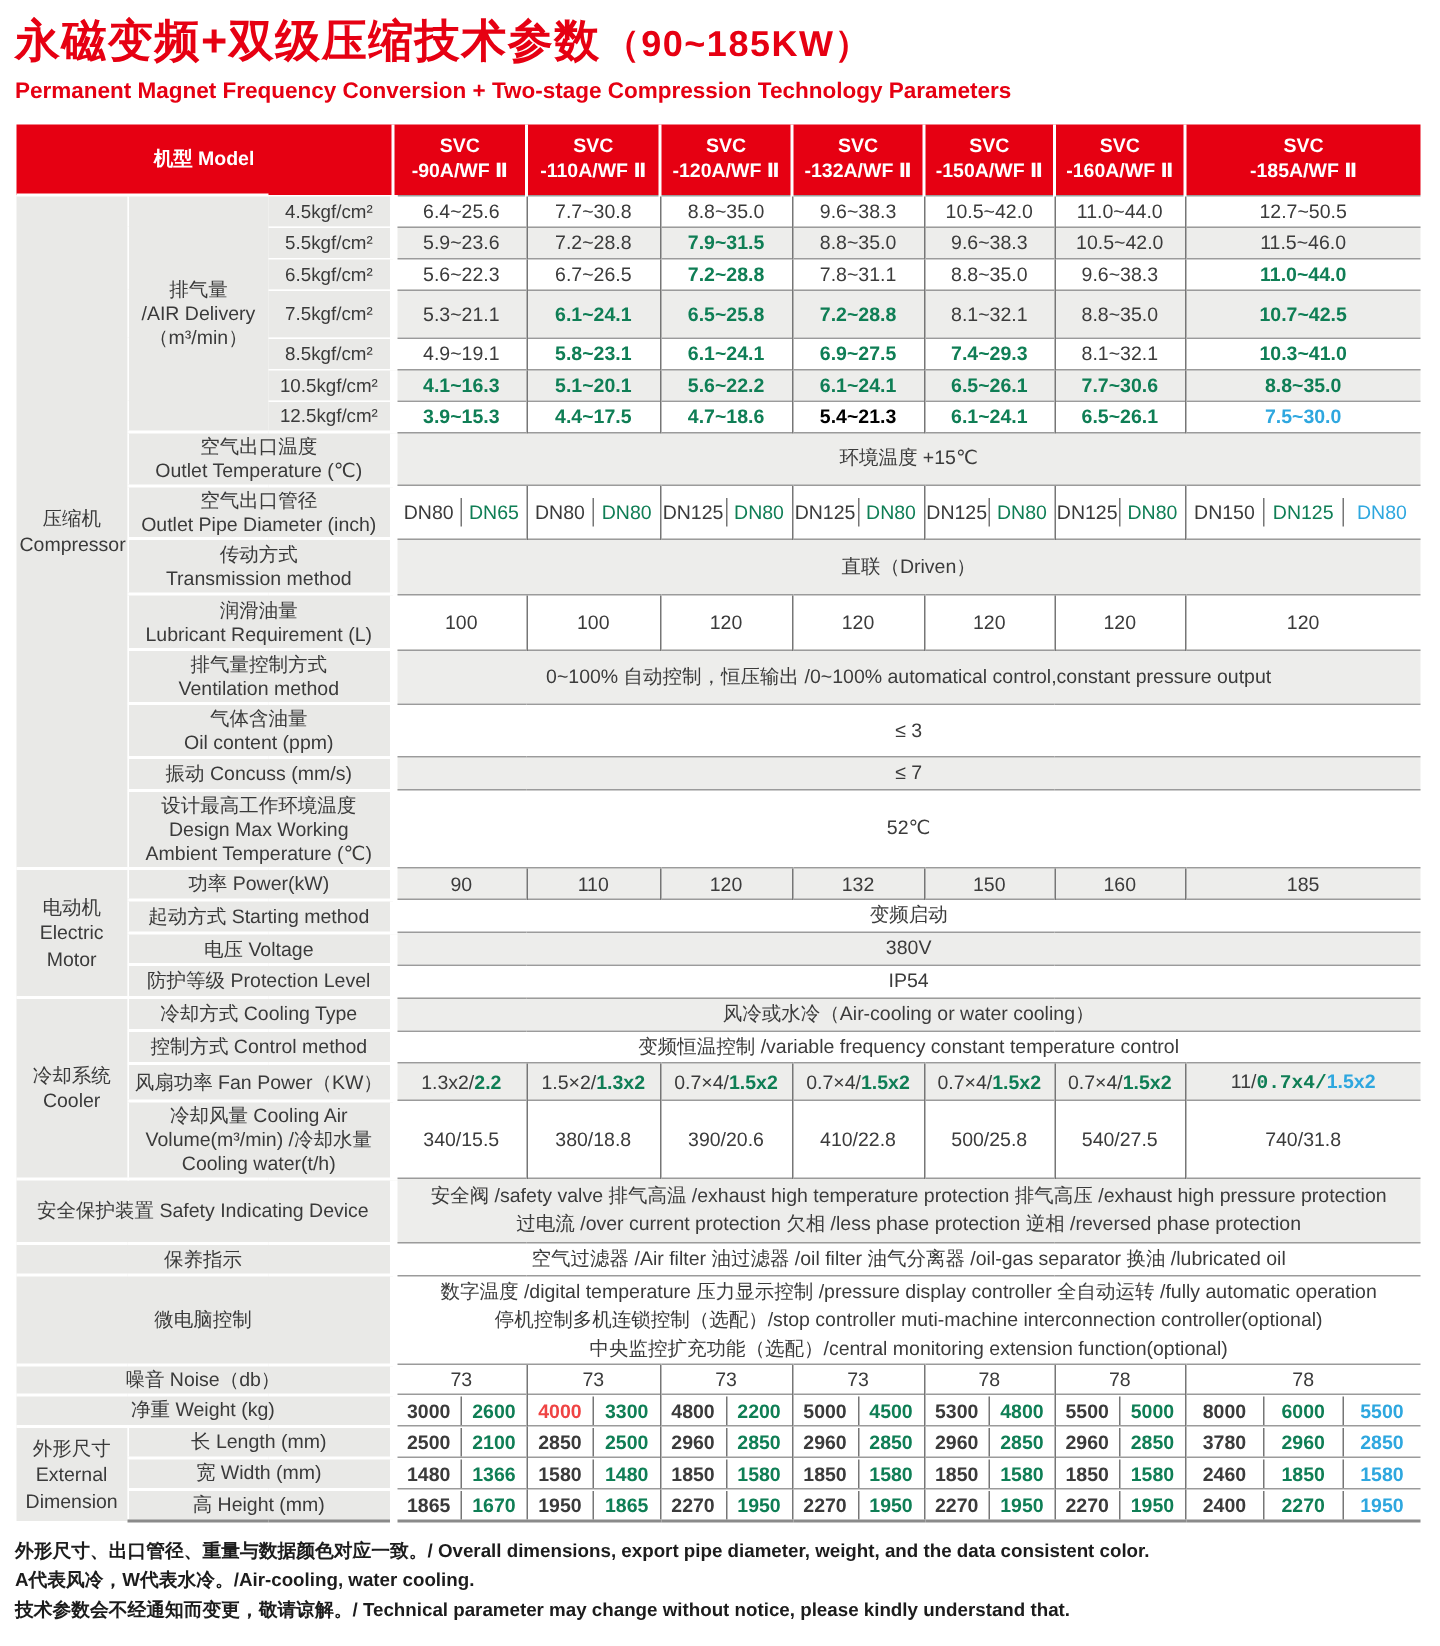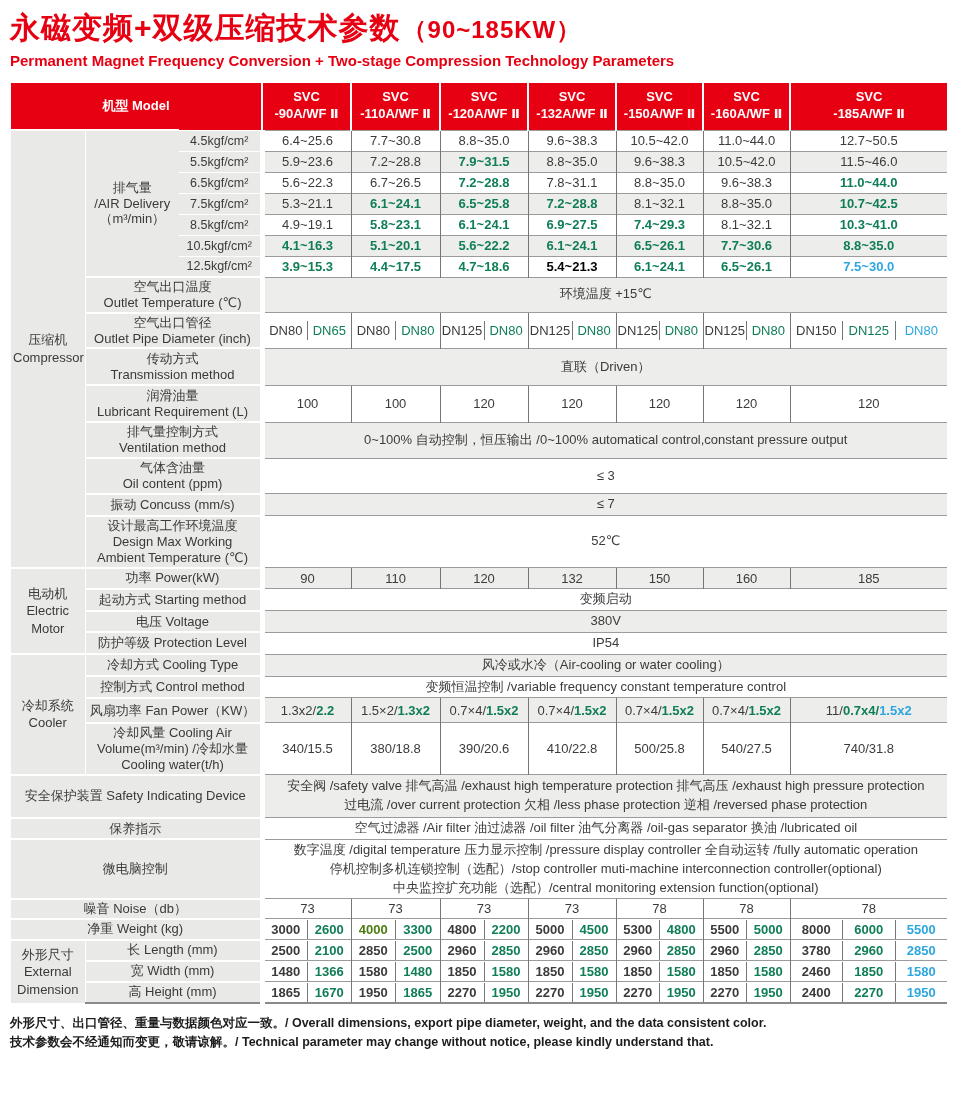--- a/index.html
+++ b/index.html
@@ -90,21 +90,21 @@
         <tr class="odd" style="height: 21px;">
           <td class="subcell gap">6.5kgf/cm²</td>
           <td class="data first"><span style="color: rgb(59, 59, 59);">5.6~22.3</span></td>
           <td class="data"><span style="color: rgb(59, 59, 59);">6.7~26.5</span></td>
           <td class="data"><span style="color: rgb(15, 126, 85); font-weight: bold;">7.2~28.8</span></td>
           <td class="data"><span style="color: rgb(59, 59, 59);">7.8~31.1</span></td>
           <td class="data"><span style="color: rgb(59, 59, 59);">8.8~35.0</span></td>
           <td class="data"><span style="color: rgb(59, 59, 59);">9.6~38.3</span></td>
           <td class="data"><span style="color: rgb(15, 126, 85); font-weight: bold;">11.0~44.0</span></td>
         </tr>
-        <tr class="even" style="height: 21px;">
+        <tr class="even" style="height: 32px;">
           <td class="subcell gap">7.5kgf/cm²</td>
           <td class="data first"><span style="color: rgb(59, 59, 59);">5.3~21.1</span></td>
           <td class="data"><span style="color: rgb(15, 126, 85); font-weight: bold;">6.1~24.1</span></td>
           <td class="data"><span style="color: rgb(15, 126, 85); font-weight: bold;">6.5~25.8</span></td>
           <td class="data"><span style="color: rgb(15, 126, 85); font-weight: bold;">7.2~28.8</span></td>
           <td class="data"><span style="color: rgb(59, 59, 59);">8.1~32.1</span></td>
           <td class="data"><span style="color: rgb(59, 59, 59);">8.8~35.0</span></td>
           <td class="data"><span style="color: rgb(15, 126, 85); font-weight: bold;">10.7~42.5</span></td>
         </tr>
         <tr class="odd" style="height: 21px;">
@@ -250,21 +250,21 @@
           <td class="data dspan first" colspan="7">变频恒温控制 /variable frequency constant temperature control</td>
         </tr>
         <tr class="even" style="height: 25px;">
           <td class="lcell gap" colspan="2">风扇功率 Fan Power（KW）</td>
           <td class="data first"><span style="color: rgb(59, 59, 59);">1.3x2/</span><span style="color: rgb(15, 126, 85); font-weight: bold;">2.2</span></td>
           <td class="data"><span style="color: rgb(59, 59, 59);">1.5×2/</span><span style="color: rgb(15, 126, 85); font-weight: bold;">1.3x2</span></td>
           <td class="data"><span style="color: rgb(59, 59, 59);">0.7×4/</span><span style="color: rgb(15, 126, 85); font-weight: bold;">1.5x2</span></td>
           <td class="data"><span style="color: rgb(59, 59, 59);">0.7×4/</span><span style="color: rgb(15, 126, 85); font-weight: bold;">1.5x2</span></td>
           <td class="data"><span style="color: rgb(59, 59, 59);">0.7×4/</span><span style="color: rgb(15, 126, 85); font-weight: bold;">1.5x2</span></td>
           <td class="data"><span style="color: rgb(59, 59, 59);">0.7×4/</span><span style="color: rgb(15, 126, 85); font-weight: bold;">1.5x2</span></td>
-          <td class="data"><span style="color: rgb(59, 59, 59);">11/</span><span style="color: rgb(15, 126, 85); font-weight: bold;">0.7x4/</span><span style="color: rgb(46, 167, 223); font-weight: bold;">1.5x2</span></td>
+          <td class="data"><span style="color: rgb(59, 59, 59);">11/</span><span style="color: rgb(15, 126, 85); font-weight: bold; font-family: Liberation Mono, monospace;">0.7x4/</span><span style="color: rgb(46, 167, 223); font-weight: bold;">1.5x2</span></td>
         </tr>
         <tr class="odd" style="height: 44px;">
           <td class="lcell gap" colspan="2">冷却风量 Cooling Air<br>Volume(m³/min) /冷却水量<br>Cooling water(t/h)</td>
           <td class="data first"><span style="color: rgb(59, 59, 59);">340/15.5</span></td>
           <td class="data"><span style="color: rgb(59, 59, 59);">380/18.8</span></td>
           <td class="data"><span style="color: rgb(59, 59, 59);">390/20.6</span></td>
           <td class="data"><span style="color: rgb(59, 59, 59);">410/22.8</span></td>
           <td class="data"><span style="color: rgb(59, 59, 59);">500/25.8</span></td>
           <td class="data"><span style="color: rgb(59, 59, 59);">540/27.5</span></td>
           <td class="data"><span style="color: rgb(59, 59, 59);">740/31.8</span></td>
@@ -294,21 +294,21 @@
         <tr class="odd boldrow" style="height: 21px;">
           <td class="lcell gap" colspan="3">净重 Weight (kg)</td>
           <td class="data first splittd">
             <div class="splitw">
               <div class="sv" style="color: rgb(59, 59, 59);">3000</div>
               <div class="sv" style="color: rgb(15, 126, 85);">2600</div>
             </div>
           </td>
           <td class="data splittd">
             <div class="splitw">
-              <div class="sv" style="color: #4d7c0f;">4000</div>
+              <div class="sv" style="color: #ef4444;">4000</div>
               <div class="sv" style="color: rgb(15, 126, 85);">3300</div>
             </div>
           </td>
           <td class="data splittd">
             <div class="splitw">
               <div class="sv" style="color: rgb(59, 59, 59);">4800</div>
               <div class="sv" style="color: rgb(15, 126, 85);">2200</div>
             </div>
           </td>
           <td class="data splittd">
@@ -474,15 +474,16 @@
               <div class="sv" style="color: rgb(15, 126, 85);">2270</div>
               <div class="sv" style="color: rgb(46, 167, 223);">1950</div>
             </div>
           </td>
         </tr>
       </tbody>
   </table>
 
   <div class="footer">
     <div>外形尺寸、出口管径、重量与数据颜色对应一致。/ Overall dimensions, export pipe diameter, weight, and the data consistent color.</div>
+    <div>A代表风冷，W代表水冷。/Air-cooling, water cooling.</div>
     <div>技术参数会不经通知而变更，敬请谅解。/ Technical parameter may change without notice, please kindly understand that.</div>
   </div>
 </div>
 
 </body></html>

